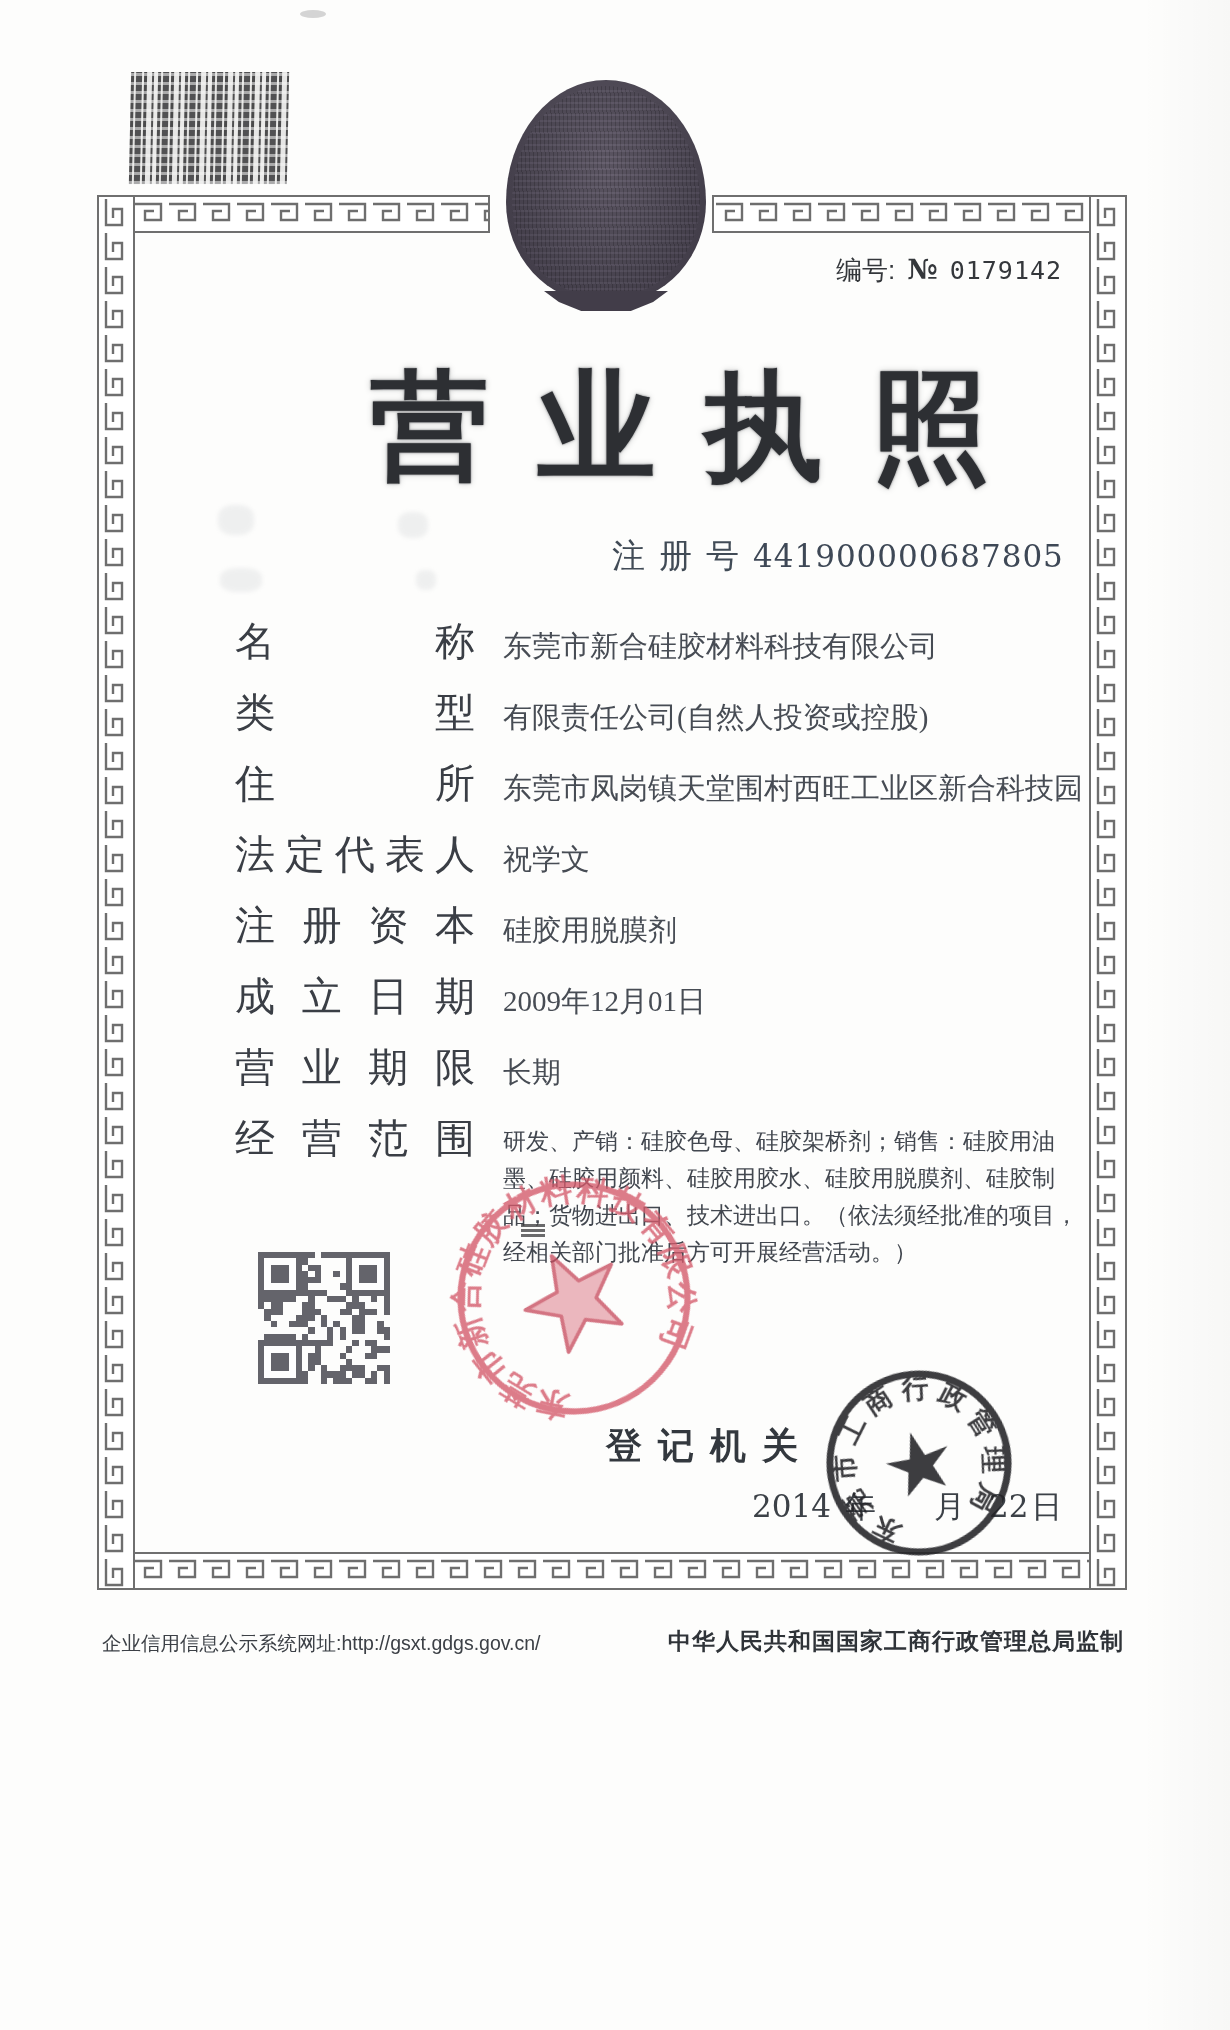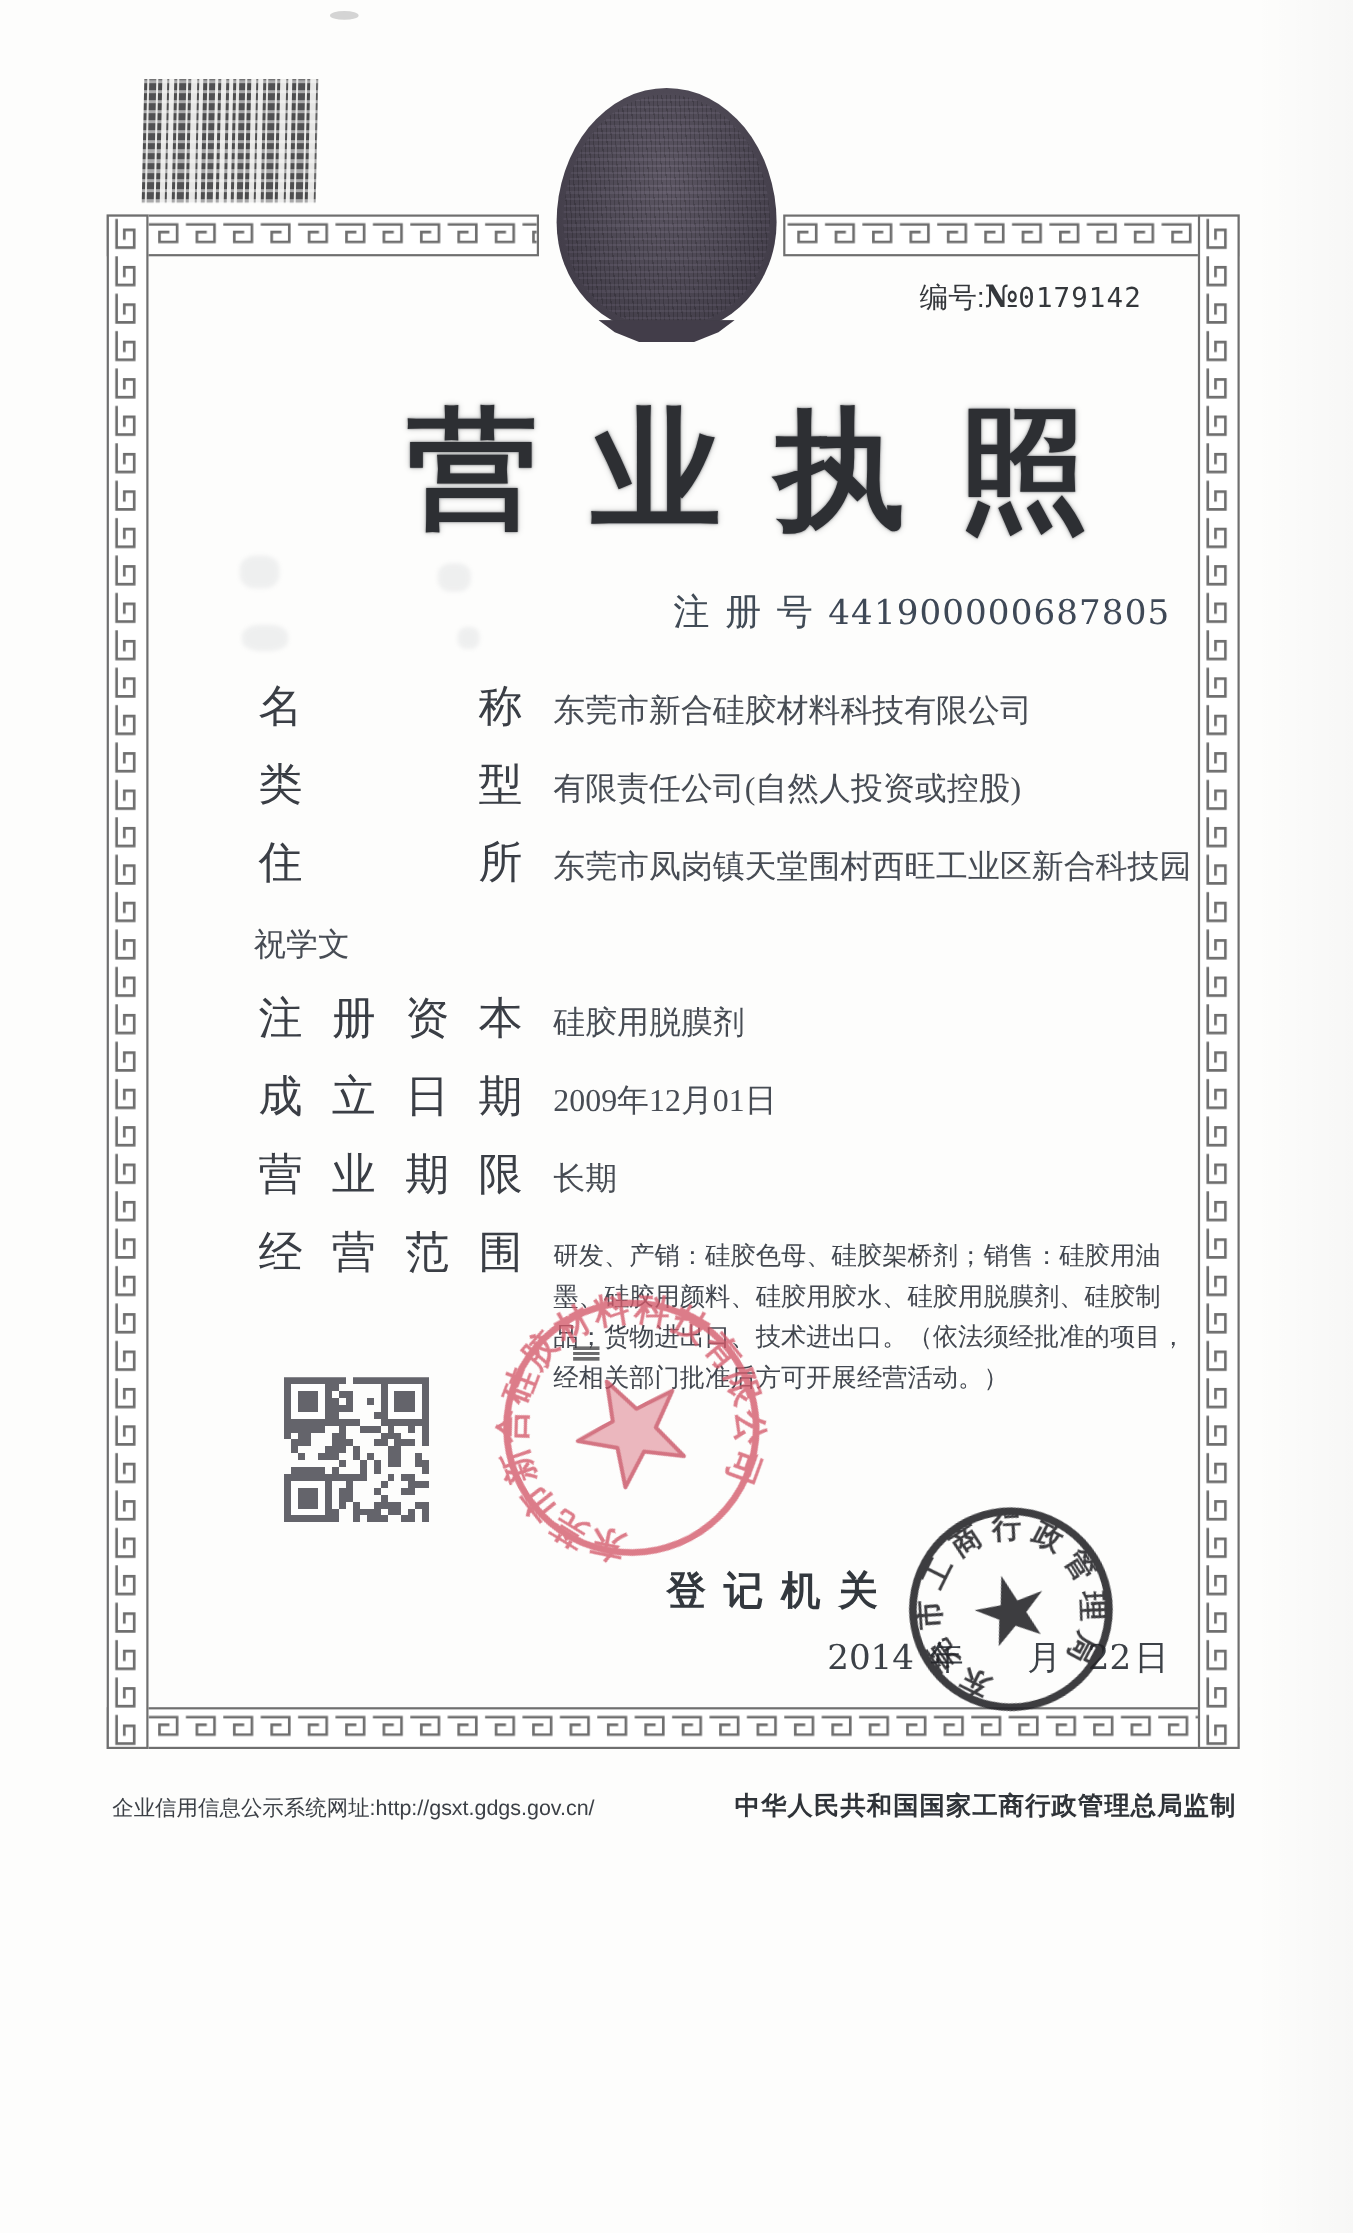--- a/index.html
+++ b/index.html
@@ -38,21 +38,21 @@
   
   .band{box-sizing:border-box;border:2px solid #6f6f6f;background:#fff;}
   .band svg{display:block;width:100%;height:100%;}
   .band-top-left  {left:97px; top:195px; width:393px; height:38px;}
   .band-top-right {left:712px;top:195px; width:415px; height:38px;}
   .band-bottom    {left:97px; top:1552px;width:1030px;height:38px;}
   .band-left      {left:97px; top:195px; width:38px;  height:1395px;}
   .band-right     {left:1089px;top:195px;width:38px;  height:1395px;}
 
   
-  .serial{left:836px;top:253px;display:flex;align-items:baseline;color:#34373b;}
+  .serial{left:836px;top:253px;display:flex;align-items:baseline;gap:12px;color:#34373b;}
   .serial .lbl{font-size:26px;font-family:"Liberation Sans",sans-serif;}
   .serial .no-sign{font-size:28px;font-weight:700;font-family:"DejaVu Serif",serif;}
   .serial .num{font-size:25px;font-family:"DejaVu Sans Mono",monospace;letter-spacing:1px;}
 
   
   .title{left:136px;top:348px;width:1081px;text-align:center;
     font-size:118px;font-weight:800;letter-spacing:49px;padding-left:56px;box-sizing:border-box;
     color:#2d2f33;text-shadow:0 0 2px rgba(45,47,51,.75), 0 0 6px rgba(45,47,51,.25);
     filter:blur(.3px);}
 
@@ -174,20 +174,21 @@
   </div>
   <div class="frow">
     <div class="flabel">类型</div>
     <div class="fvalue">有限责任公司(自然人投资或控股)</div>
   </div>
   <div class="frow">
     <div class="flabel">住所</div>
     <div class="fvalue">东莞市凤岗镇天堂围村西旺工业区新合科技园</div>
   </div>
   <div class="frow">
+    <div class="flabel">法定代表人</div>
     <div class="fvalue">祝学文</div>
   </div>
   <div class="frow">
     <div class="flabel">注册资本</div>
     <div class="fvalue">硅胶用脱膜剂</div>
   </div>
   <div class="frow">
     <div class="flabel">成立日期</div>
     <div class="fvalue">2009年12月01日</div>
   </div>

